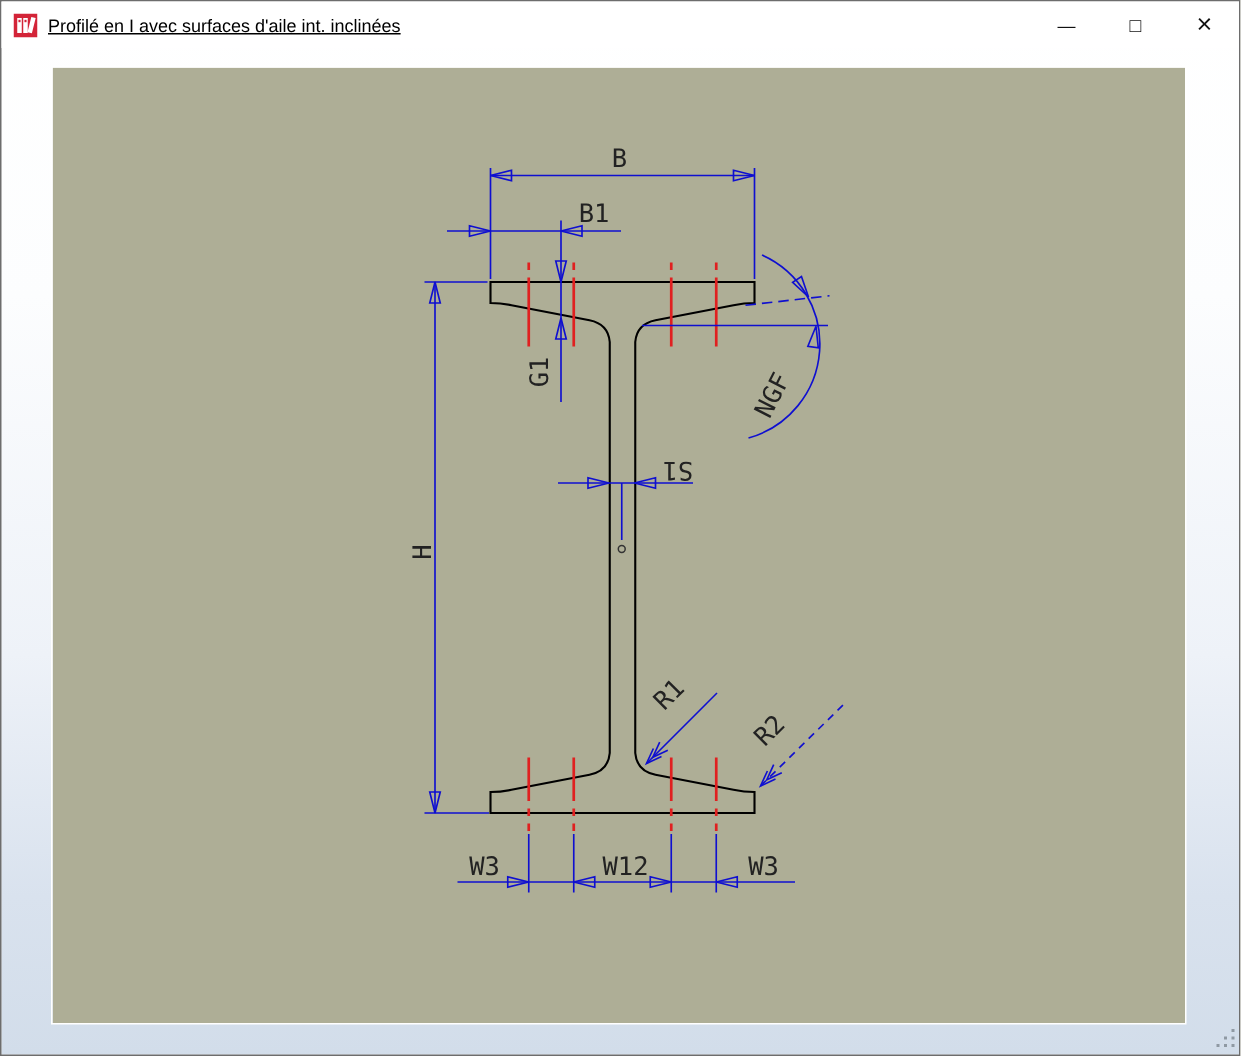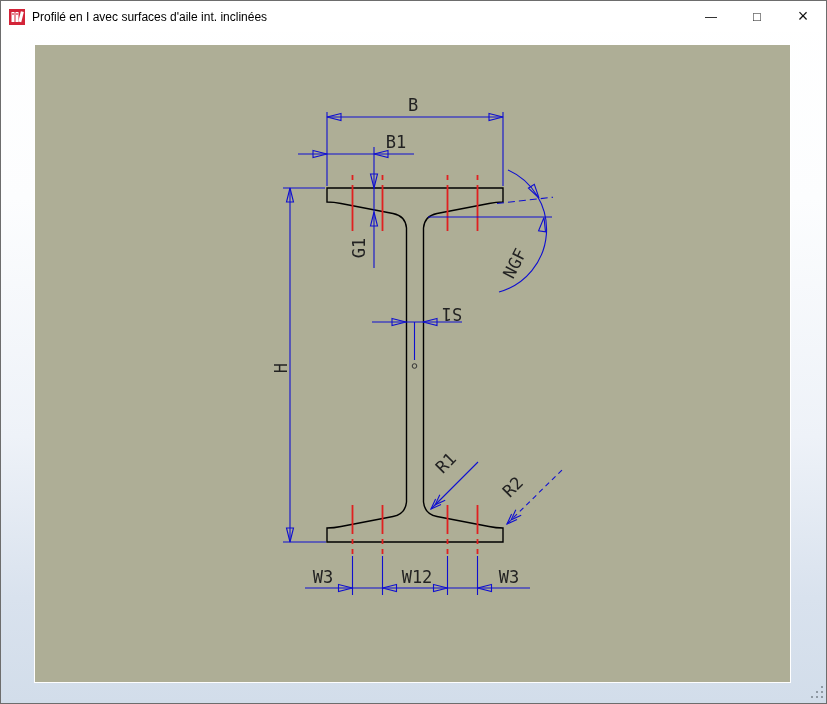--- a/index.html
+++ b/index.html
@@ -1,21 +1,21 @@
 <!DOCTYPE html>
 <html><head>
 <meta charset="utf-8">
 <style>
   html,body{margin:0;padding:0;background:#fff;}
   body{width:827px;height:704px;overflow:hidden;font-family:"Liberation Sans",sans-serif;}
   .window{position:relative;width:827px;height:704px;box-sizing:border-box;border:1px solid #6d6d6d;
     background:linear-gradient(180deg,#ffffff 0%,#fcfdfe 28%,#eef2f8 62%,#d9e2ee 85%,#d2ddea 100%);}
   .titlebar{position:absolute;top:0;left:0;right:0;height:31px;background:#ffffff;display:flex;align-items:center;}
   .app-icon{width:16px;height:16px;margin-left:8px;flex:0 0 auto;}
-  .title-text{margin-left:7px;font-size:12px;color:#000;white-space:nowrap;}
+  .title-text{margin-left:7px;font-size:12px;color:#000;white-space:nowrap;text-decoration:underline;}
   .controls{position:absolute;right:0;top:0;height:31px;display:flex;}
   .ctrl{width:46px;height:31px;display:flex;align-items:center;justify-content:center;color:#111;cursor:default;}
   .ctrl.min{font-size:12px;}
   .ctrl.max{font-size:13px;}
   .ctrl.close{font-size:18px;font-weight:400;}
   .canvas{position:absolute;left:34px;top:44px;width:755px;height:637px;outline:1px solid #ffffff;}
   .canvas svg{display:block;}
   .dim-label{font-family:"DejaVu Sans Mono","Liberation Mono",monospace;font-size:17px;fill:#222;stroke:none;}
   .grip{position:absolute;right:2px;bottom:3px;width:15px;height:15px;}
 </style>

